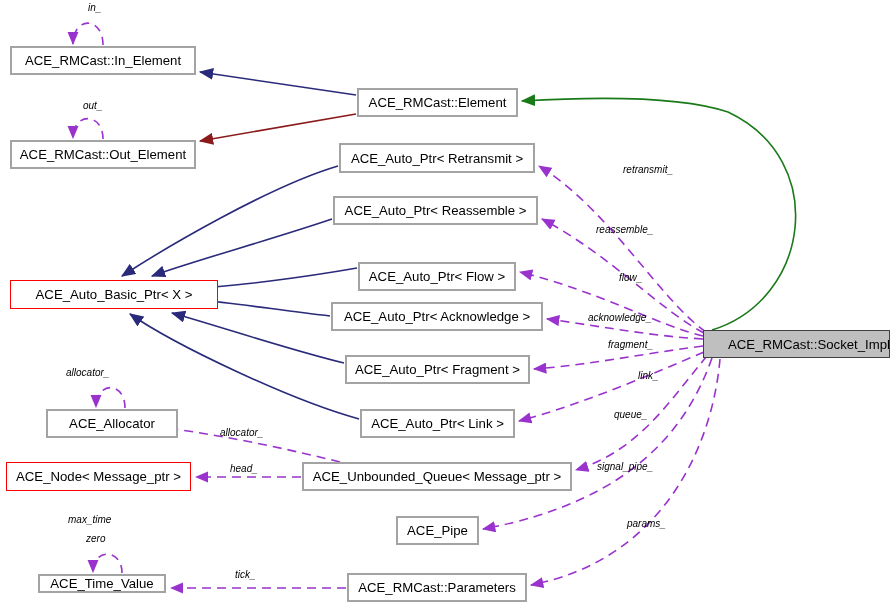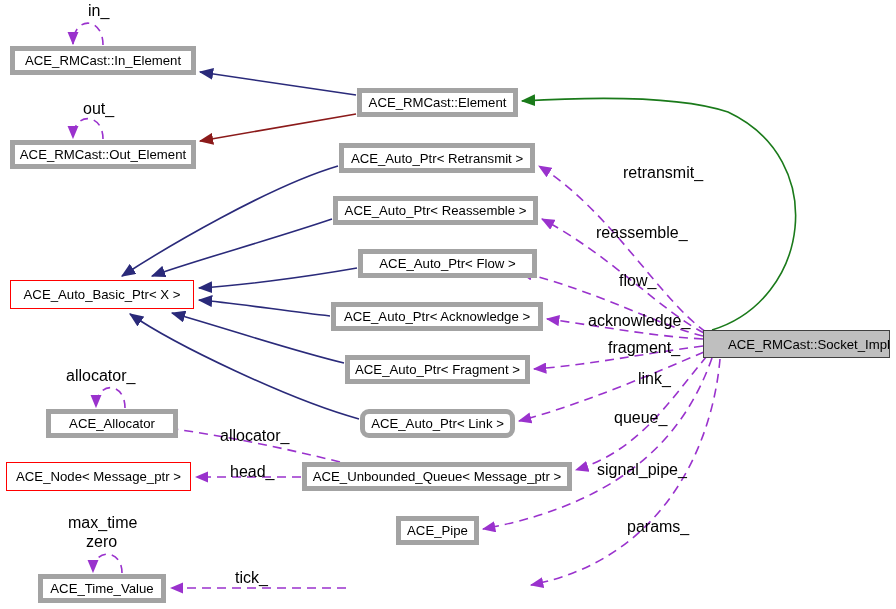--- a/index.html
+++ b/index.html
@@ -24,41 +24,42 @@
     width: 896px;
     height: 609px;
   }
   .node-box {
     position: absolute;
     box-sizing: border-box;
     display: flex;
     align-items: center;
     justify-content: center;
     background: #ffffff;
-    border: 5px solid #a3a3a3;
+    border: 2px solid #a3a3a3;
     font-size: 13.2px;
     color: #000000;
     white-space: nowrap;
     letter-spacing: 0px;
   }
   .node-box.gray {
     background: #bfbfbf;
     border: 1px solid #404040;
     padding-left: 25px;
   }
   .node-box.red {
     border: 1px solid #ff0000;
     background: #ffffff;
   }
   .edge-label {
     position: absolute;
-    font-size: 16px;
+    font-size: 10px;
     color: #000000;
     white-space: nowrap;
     background: transparent;
+    font-style: italic;
   }
 </style>
 </head>
 <body>
 
 <div id="diagram-root">
 
   <svg class="canvas" viewBox="0 0 896 609" xmlns="http://www.w3.org/2000/svg">
     <defs>
       <marker id="arrow-blue" viewBox="0 0 12 10" refX="11" refY="5" markerWidth="9" markerHeight="7.5" orient="auto-start-reverse">
@@ -158,30 +159,31 @@
     <g>
       <path d="M 122 573 C 122 548 93 548 93 572" fill="none" stroke="#9a32cd" stroke-width="1.6" stroke-dasharray="8,6" marker-end="url(#arrow-purple)"></path>
     </g>
   </svg>
 
   <div class="node-box" style="left:10px;top:46px;width:186px;height:29px;">ACE_RMCast::In_Element</div>
   <div class="node-box" style="left:10px;top:140px;width:186px;height:29px;">ACE_RMCast::Out_Element</div>
   <div class="node-box" style="left:357px;top:88px;width:161px;height:29px;">ACE_RMCast::Element</div>
   <div class="node-box" style="left:339px;top:143px;width:196px;height:30px;">ACE_Auto_Ptr&lt; Retransmit &gt;</div>
   <div class="node-box" style="left:333px;top:196px;width:205px;height:29px;">ACE_Auto_Ptr&lt; Reassemble &gt;</div>
-  <div class="node-box" style="left:358px;top:249px;width:179px;height:29px;">ACE_Auto_Ptr&lt; Flow &gt;</div>
+  <div class="node-box" style="left:358px;top:262px;width:158px;height:29px;">ACE_Auto_Ptr&lt; Flow &gt;</div>
   <div class="node-box" style="left:331px;top:302px;width:212px;height:29px;">ACE_Auto_Ptr&lt; Acknowledge &gt;</div>
   <div class="node-box" style="left:345px;top:355px;width:185px;height:29px;">ACE_Auto_Ptr&lt; Fragment &gt;</div>
-  <div class="node-box" style="left:360px;top:409px;width:155px;height:29px;border-radius:9px;">ACE_Auto_Ptr&lt; Link &gt;</div>
-  <div class="node-box red" style="left:10px;top:280px;width:184px;height:29px;">ACE_Auto_Basic_Ptr&lt; X &gt;</div>
+  <div class="node-box" style="left:360px;top:409px;width:155px;height:29px;">ACE_Auto_Ptr&lt; Link &gt;</div>
+  <div class="node-box red" style="left:10px;top:280px;width:208px;height:29px;">ACE_Auto_Basic_Ptr&lt; X &gt;</div>
   <div class="node-box" style="left:46px;top:409px;width:132px;height:29px;">ACE_Allocator</div>
   <div class="node-box red" style="left:6px;top:462px;width:185px;height:29px;">ACE_Node&lt; Message_ptr &gt;</div>
   <div class="node-box" style="left:396px;top:516px;width:83px;height:29px;">ACE_Pipe</div>
   <div class="node-box" style="left:302px;top:462px;width:270px;height:29px;">ACE_Unbounded_Queue&lt; Message_ptr &gt;</div>
-  <div class="node-box" style="left:38px;top:574px;width:128px;height:29px;">ACE_Time_Value</div>
+  <div class="node-box" style="left:347px;top:573px;width:180px;height:29px;">ACE_RMCast::Parameters</div>
+  <div class="node-box" style="left:38px;top:574px;width:128px;height:19px;">ACE_Time_Value</div>
   <div class="node-box gray" style="left:703px;top:330px;width:187px;height:28px;">ACE_RMCast::Socket_Impl</div>
 
   <div class="edge-label" style="left:88px;top:2px;">in_</div>
   <div class="edge-label" style="left:83px;top:100px;">out_</div>
   <div class="edge-label" style="left:66px;top:367px;">allocator_</div>
   <div class="edge-label" style="left:68px;top:514px;">max_time</div>
   <div class="edge-label" style="left:86px;top:533px;">zero</div>
 
   <div class="edge-label" style="left:603px;top:164px;margin-left:20px;">retransmit_</div>
   <div class="edge-label" style="left:596px;top:224px;">reassemble_</div>

